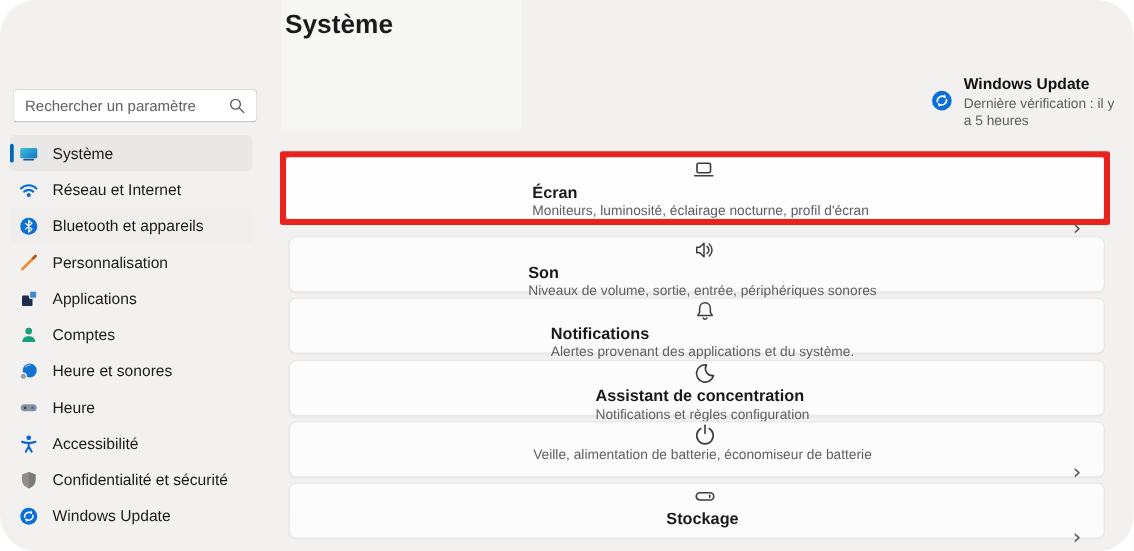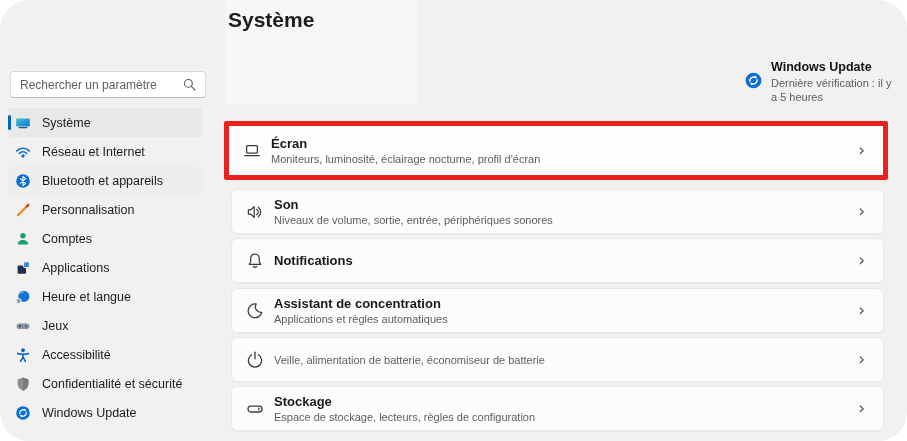--- a/index.html
+++ b/index.html
@@ -32,21 +32,21 @@
 
   
   .wu{position:absolute;left:745px;top:60px;width:156px;display:flex;gap:9px;cursor:pointer;}
   .wu .wicon{flex:0 0 auto;margin-top:12px;display:flex;}
   .wu-t{font-size:12.5px;font-weight:700;color:#121212;}
   .wu-d{font-size:11px;line-height:14px;color:#5e5e5e;margin-top:2px;width:126px;}
 
   
   .card{position:absolute;left:231px;width:653px;height:45px;background:#fcfcfc;
         border:1px solid #e9e8e7;border-radius:6px;box-sizing:border-box;
-        display:flex;align-items:center;cursor:pointer;box-shadow:0 1px 1px rgba(0,0,0,.03);}
+        display:flex;align-items:center;cursor:pointer;box-shadow:0 1px 1px rgba(0,0,0,.03);flex-direction:column;}
   .cicon{width:20px;height:20px;margin-left:13px;display:flex;align-items:center;justify-content:center;flex:0 0 auto;}
   .ctext{margin-left:9px;display:flex;flex-direction:column;gap:2px;}
   .ct{font-size:13px;font-weight:700;color:#191919;}
   .cd{font-size:11px;color:#5e5e5e;}
   .chev{margin-left:auto;margin-right:18px;font-size:17px;color:#575757;line-height:1;
         font-family:"DejaVu Sans",sans-serif;}
 
   
   .redbox{position:absolute;left:224px;top:121px;width:664px;height:59px;box-sizing:border-box;
           border:5px solid #e8231d;border-radius:2px;background:#fdfdfd;display:flex;}
@@ -111,54 +111,54 @@
         <svg width="16" height="16" viewBox="0 0 16 16">
             <line x1="3" y1="13.2" x2="11.6" y2="4.6" stroke="#e8913a" stroke-width="2.4" stroke-linecap="round"></line>
             <line x1="11.8" y1="4.4" x2="13.4" y2="2.8" stroke="#b8541f" stroke-width="2.4" stroke-linecap="round"></line>
           </svg>
       </span>
       <span class="nlabel">Personnalisation</span>
     </div>
     <div class="nav-item">
       <span class="nicon">
         <svg width="16" height="16" viewBox="0 0 16 16">
+            <rect x="2.6" y="5.4" width="8.4" height="8.4" rx="1" fill="#1d2c4f"></rect>
+            <rect x="8.6" y="1.8" width="5.8" height="5.8" rx="0.9" fill="#3f88d4" stroke="#f2f1f0" stroke-width="1"></rect>
+          </svg>
+      </span>
+      <span class="nlabel">Applications</span>
+    </div>
+    <div class="nav-item">
+      <span class="nicon">
+        <svg width="16" height="16" viewBox="0 0 16 16">
             <circle cx="8" cy="4.8" r="2.7" fill="#17a07b"></circle>
             <path d="M2.8 13.6 C2.8 10.6 5 9 8 9 C11 9 13.2 10.6 13.2 13.6 Z" fill="#17a07b"></path>
           </svg>
       </span>
       <span class="nlabel">Comptes</span>
-    </div>
-    <div class="nav-item">
-      <span class="nicon">
-        <svg width="16" height="16" viewBox="0 0 16 16">
-            <rect x="2.6" y="5.4" width="8.4" height="8.4" rx="1" fill="#1d2c4f"></rect>
-            <rect x="8.6" y="1.8" width="5.8" height="5.8" rx="0.9" fill="#3f88d4" stroke="#f2f1f0" stroke-width="1"></rect>
-          </svg>
-      </span>
-      <span class="nlabel">Applications</span>
     </div>
     <div class="nav-item">
       <span class="nicon">
         <svg width="16" height="16" viewBox="0 0 16 16">
             <circle cx="8.8" cy="7.4" r="5.6" fill="#1574cf"></circle>
             <path d="M5.6 4.4 A4.4 4.4 0 0 1 8.8 3" fill="none" stroke="#7db6e8" stroke-width="1.1" stroke-linecap="round"></path>
             <circle cx="3.7" cy="12" r="2.5" fill="#9aa0a6" stroke="#f2f1f0" stroke-width="0.9"></circle>
           </svg>
       </span>
-      <span class="nlabel">Heure et langue</span>
+      <span class="nlabel">Heure et sonores</span>
     </div>
     <div class="nav-item">
       <span class="nicon">
         <svg width="16" height="16" viewBox="0 0 16 16">
             <rect x="1.6" y="5.4" width="12.8" height="5.6" rx="2.8" fill="#8a94a0"></rect>
             <circle cx="5" cy="8.2" r="1.1" fill="#35424f"></circle>
             <circle cx="11" cy="8.2" r="1.1" fill="#2b6fb0"></circle>
           </svg>
       </span>
-      <span class="nlabel">Jeux</span>
+      <span class="nlabel">Heure</span>
     </div>
     <div class="nav-item">
       <span class="nicon">
         <svg width="16" height="16" viewBox="0 0 16 16">
             <circle cx="8" cy="3.2" r="1.9" fill="#0b63ce"></circle>
             <path d="M2.6 6.4 C5.2 7.6 10.8 7.6 13.4 6.4" fill="none" stroke="#0b63ce" stroke-width="1.6" stroke-linecap="round"></path>
             <path d="M8 7.4 V10.2 M8 10.2 L5.6 14.4 M8 10.2 L10.4 14.4" fill="none" stroke="#0b63ce" stroke-width="1.6" stroke-linecap="round" stroke-linejoin="round"></path>
           </svg>
       </span>
       <span class="nlabel">Accessibilité</span>
@@ -235,33 +235,34 @@
 
   <div class="card" style="top:238px">
     <span class="cicon">
       <svg width="20" height="20" viewBox="0 0 20 20">
           <path d="M10 3.2 c-2.7 0 -4.3 2 -4.3 4.5 v3.2 l-1.5 2.4 h11.6 l-1.5 -2.4 v-3.2 c0 -2.5 -1.6 -4.5 -4.3 -4.5 z" fill="none" stroke="#3b3b3b" stroke-width="1.2" stroke-linejoin="round"></path>
           <path d="M8.5 15.4 a1.7 1.7 0 0 0 3 0" fill="none" stroke="#3b3b3b" stroke-width="1.2" stroke-linecap="round"></path>
         </svg>
     </span>
     <div class="ctext">
       <div class="ct">Notifications</div>
+      <div class="cd">Alertes provenant des applications et du système.</div>
     </div>
     <span class="chev">›</span>
   </div>
 
   <div class="card" style="top:288px">
     <span class="cicon">
       <svg width="20" height="20" viewBox="0 0 20 20">
           <path d="M11.2 3 A6.9 6.9 0 1 0 16.8 11.4 A5.6 5.6 0 0 1 11.2 3 Z" fill="none" stroke="#3b3b3b" stroke-width="1.3" stroke-linejoin="round"></path>
         </svg>
     </span>
     <div class="ctext">
       <div class="ct">Assistant de concentration</div>
-      <div class="cd">Applications et règles automatiques</div>
+      <div class="cd">Notifications et règles configuration</div>
     </div>
     <span class="chev">›</span>
   </div>
 
   <div class="card" style="top:337px">
     <span class="cicon">
       <svg width="20" height="20" viewBox="0 0 20 20">
           <path d="M6.6 4.8 A6.6 6.6 0 1 0 13.4 4.8" fill="none" stroke="#3b3b3b" stroke-width="1.3" stroke-linecap="round"></path>
           <line x1="10" y1="2.2" x2="10" y2="8.8" stroke="#3b3b3b" stroke-width="1.3" stroke-linecap="round"></line>
         </svg>
@@ -274,17 +275,16 @@
 
   <div class="card" style="top:386px">
     <span class="cicon">
       <svg width="20" height="20" viewBox="0 0 20 20">
           <rect x="3" y="7.2" width="14" height="5.8" rx="2.9" fill="none" stroke="#3b3b3b" stroke-width="1.3"></rect>
           <line x1="13.8" y1="9.2" x2="13.8" y2="11" stroke="#3b3b3b" stroke-width="1.2" stroke-linecap="round"></line>
         </svg>
     </span>
     <div class="ctext">
       <div class="ct">Stockage</div>
-      <div class="cd">Espace de stockage, lecteurs, règles de configuration</div>
     </div>
     <span class="chev">›</span>
   </div>
 </div>
 
 </body></html>

